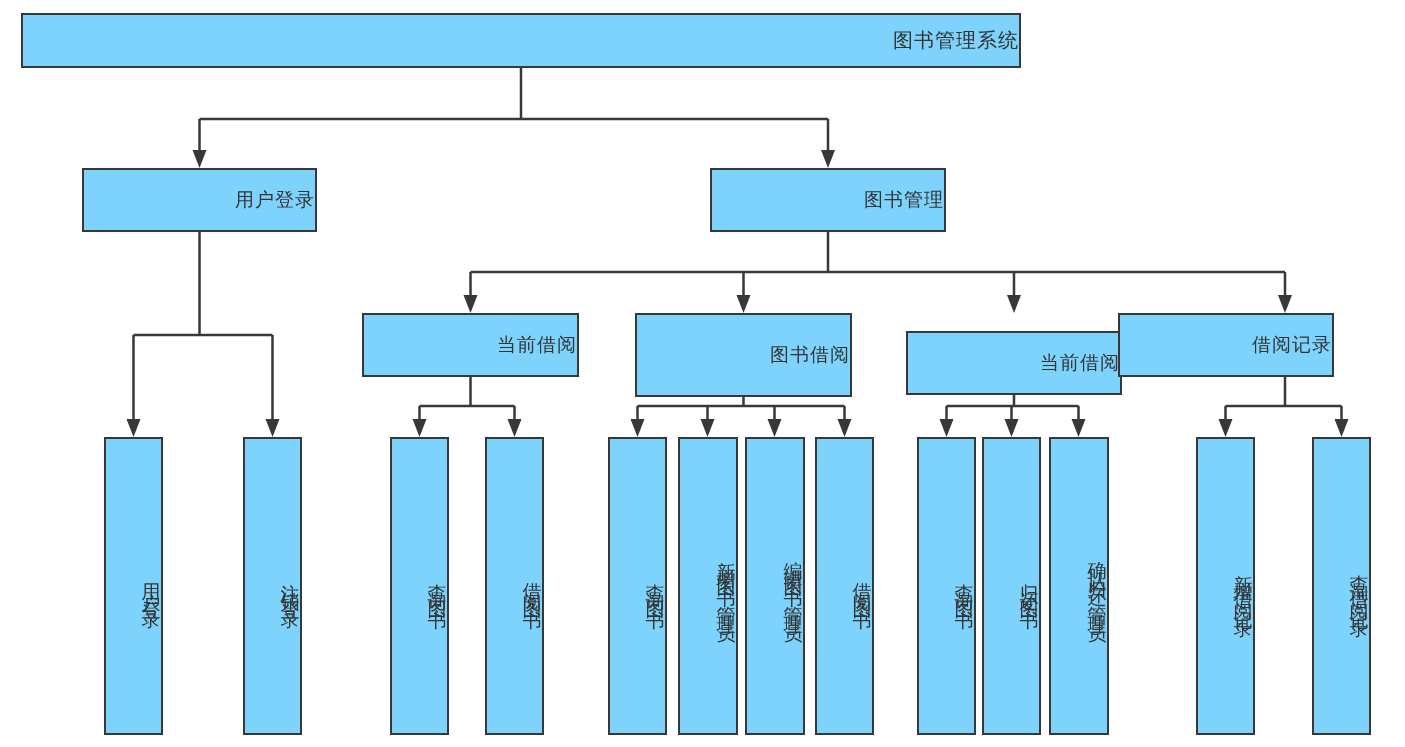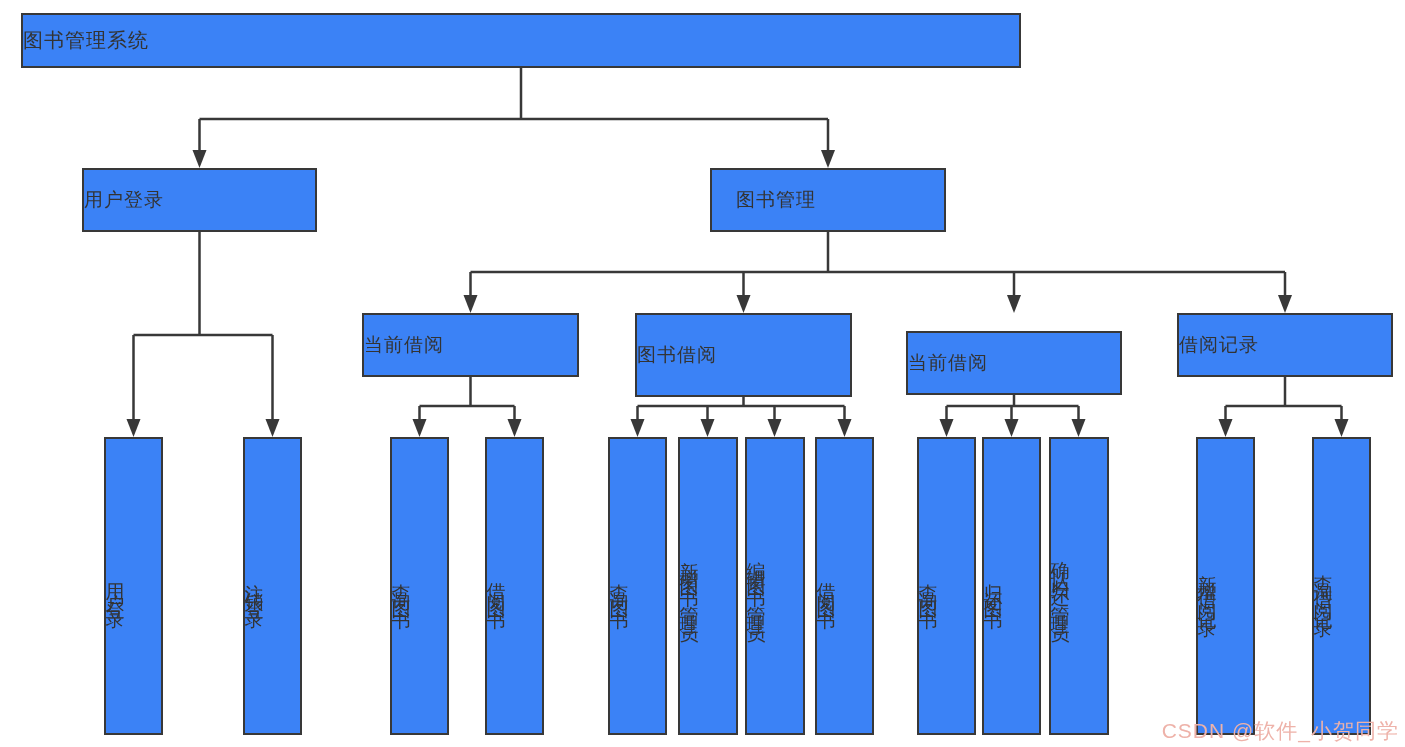--- a/index.html
+++ b/index.html
@@ -13,25 +13,25 @@
     overflow: hidden;
   }
   #connector-svg {
     position: absolute;
     left: 0; top: 0;
     width: 1405px; height: 747px;
   }
   .node {
     position: absolute;
     box-sizing: border-box;
-    background: #3b82f6;
+    background: #7dd3fc;
     border: 2.5px solid #383838;
     display: flex;
     align-items: center;
-    justify-content: flex-start;
+    justify-content: flex-end;
     text-align: center;
   }
   .hnode { font-size: 19px; letter-spacing: 1px; }
   .root-node { font-size: 20px; }
   .vnode { font-size: 19px; }
   .vnode .vtext {
     writing-mode: vertical-rl;
     text-orientation: mixed;
     letter-spacing: 9px;
     line-height: 1;
@@ -106,21 +106,21 @@
 
   <div class="node hnode" style="left:362px; top:313px; width:217px; height:64px;">
     <span>当前借阅</span>
   </div>
   <div class="node hnode" style="left:635px; top:313px; width:217px; height:84px;">
     <span>图书借阅</span>
   </div>
   <div class="node hnode" style="left:906px; top:331px; width:216px; height:64px;">
     <span>当前借阅</span>
   </div>
-  <div class="node hnode" style="left:1177px; top:313px; width:216px; height:64px;">
+  <div class="node hnode" style="left:1118px; top:313px; width:216px; height:64px;">
     <span>借阅记录</span>
   </div>
 
   <div class="node vnode" style="left:104px; top:437px; width:59px; height:298px;">
     <span class="vtext">用户登录</span>
   </div>
   <div class="node vnode" style="left:243px; top:437px; width:59px; height:298px;">
     <span class="vtext">注销登录</span>
   </div>
 
@@ -154,15 +154,14 @@
     <span class="vtext">确认归还（管理员）</span>
   </div>
 
   <div class="node vnode" style="left:1196px; top:437px; width:59px; height:298px;">
     <span class="vtext">新增借阅记录</span>
   </div>
   <div class="node vnode" style="left:1312px; top:437px; width:59px; height:298px;">
     <span class="vtext">查询借阅记录</span>
   </div>
 
-  <div id="watermark">CSDN @软件_小贺同学</div>
 
 </div>
 
 </body></html>

